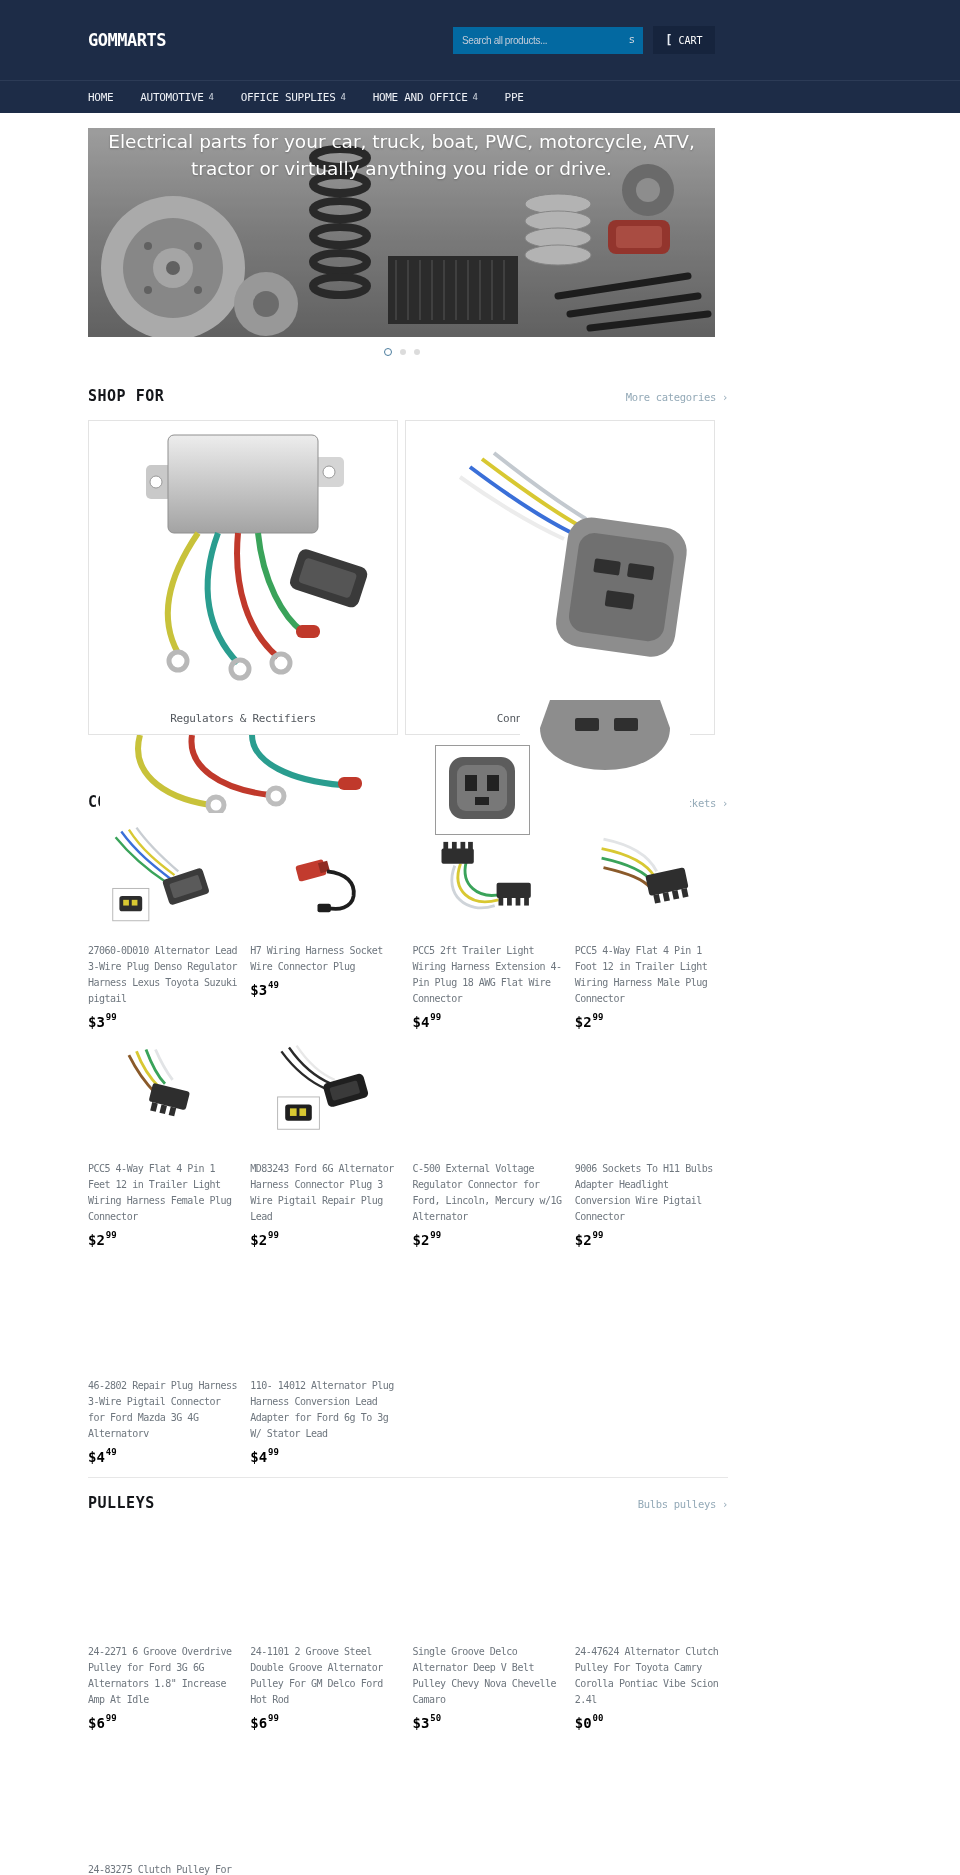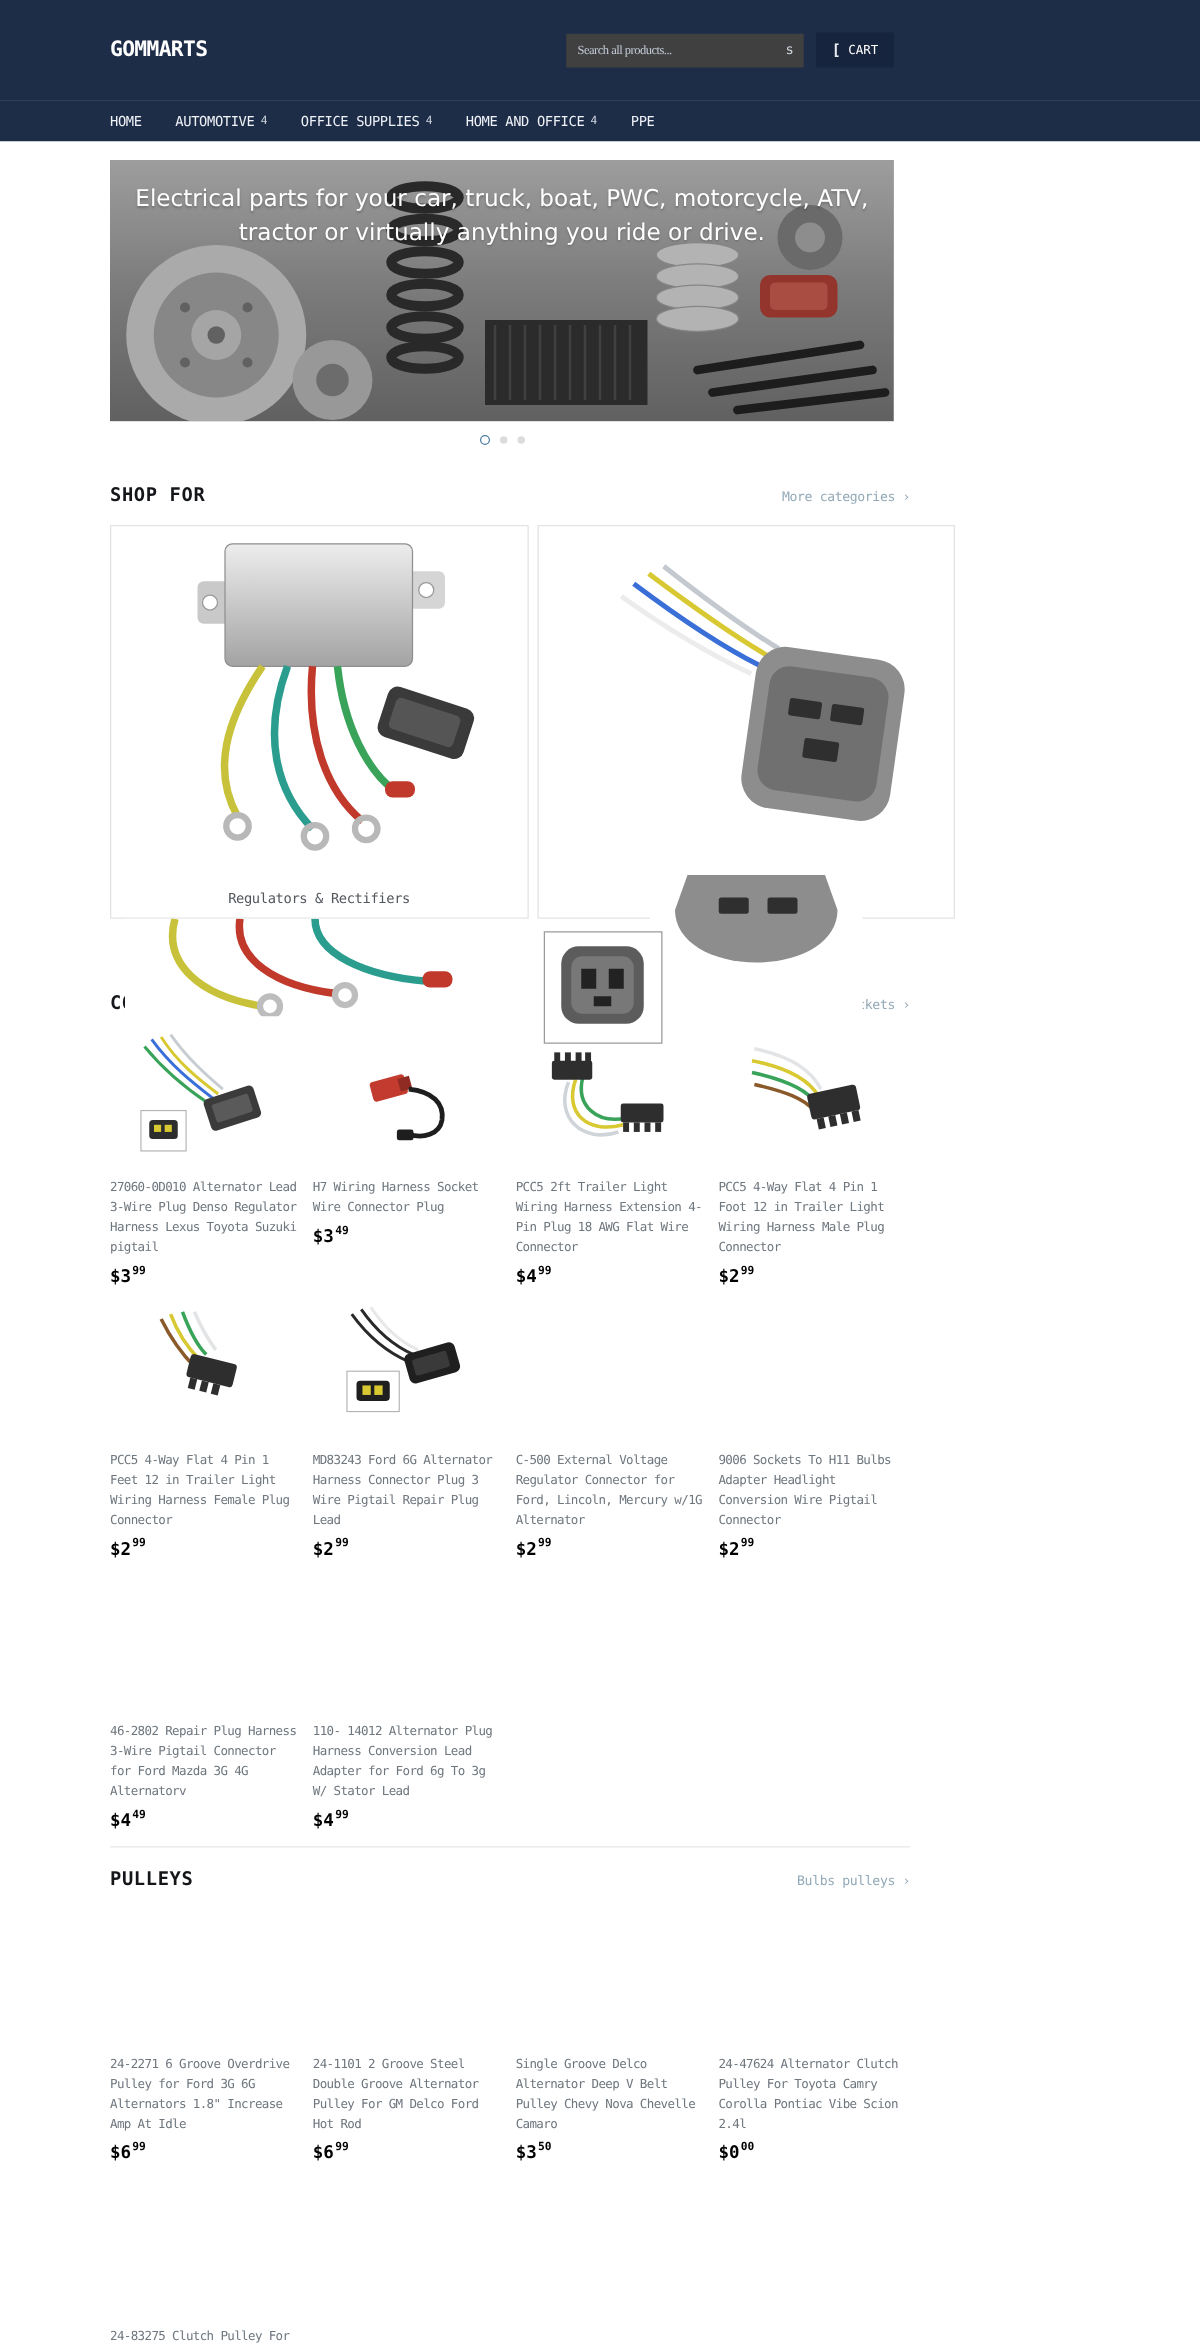--- a/index.html
+++ b/index.html
@@ -9,22 +9,22 @@
     font-family: "DejaVu Sans Mono", monospace;
   }
   a { text-decoration: none; cursor: pointer; }
 
   
   .site-header { background:#1d2c47; width:960px; }
   .header-top { display:flex; align-items:center; height:80px; padding:0 245px 0 88px; }
   .logo { color:#fff; font-weight:bold; font-size:17px; letter-spacing:-0.5px; }
   .search-box { margin-left:auto; position:relative; width:190px; height:27px; }
   .search-box input {
-    width:100%; height:100%; background:#404040; border:none; outline:none;
-    color:#dfe5ee; font-family:Liberation Serif, serif; font-size:10px; letter-spacing:-0.4px;
+    width:100%; height:100%; background:#0369a1; border:none; outline:none;
+    color:#dfe5ee; font-family:Liberation Sans, sans-serif; font-size:10px; letter-spacing:-0.4px;
     padding:0 24px 0 9px;
   }
   .search-box input::placeholder { color:#c3ccd9; opacity:1; }
   .search-ic { position:absolute; right:8px; top:6px; color:#cfd6df; font-size:11px; line-height:14px; cursor:pointer; }
   .cart-btn {
     margin-left:10px; width:62px; height:28px; background:#16243d; border:none; color:#fff;
     font-family:"DejaVu Sans Mono", monospace; font-size:10px; display:flex; align-items:center;
     justify-content:center; gap:6px; cursor:pointer;
   }
   .cart-ic { font-size:12px; font-weight:bold; color:#e8edf4; }
@@ -32,37 +32,37 @@
     height:33px; border-top:1px solid #2c3b56; display:flex; align-items:center;
     gap:27px; padding-left:88px;
   }
   .nav-item { color:#eef1f6; font-size:11px; letter-spacing:-0.3px; display:flex; align-items:center; gap:5px; }
   .nav-caret { font-size:9px; color:#cfd6df; }
 
   
   .hero { position:relative; margin:15px 0 0 88px; width:627px; height:209px; overflow:hidden; background:#8f8f8f; }
   .hero svg { display:block; }
   .hero-text {
-    position:absolute; inset:0; padding-top:18px; text-align:center; color:#fff;
+    position:absolute; inset:0; text-align:center; color:#fff;
     font-family:"DejaVu Sans", sans-serif; font-size:18.5px; line-height:27px; font-weight:400;
     text-shadow:0 1px 2px rgba(0,0,0,0.25);
   }
   .dots { width:627px; margin-left:88px; margin-top:9px; display:flex; justify-content:center; align-items:center; gap:8px; height:11px; }
   .dot { width:6px; height:6px; border-radius:50%; background:#dcdcdc; cursor:pointer; }
   .dot.active { width:8px; height:8px; background:transparent; border:1.5px solid #4c7d9e; }
 
   
   .sec-head { width:640px; margin-left:88px; display:flex; justify-content:space-between; align-items:baseline; }
   .sec-head h2 { font-size:15px; font-weight:bold; color:#14161a; letter-spacing:0.5px; line-height:18px; }
   .sec-link { font-size:10.5px; color:#93a9b7; letter-spacing:-0.3px; }
   #shop-head { margin-top:30px; }
   #conn-head { margin-top:58px; }
   #pulleys-head { margin-top:16px; }
 
-  .cat-row { margin:15px 0 0 88px; width:676px; display:flex; gap:7px; }
+  .cat-row { margin:15px 0 0 88px; width:627px; display:flex; gap:7px; }
   .cat-card { flex:1; height:315px; border:1px solid #e3e3e3; background:#fff; position:relative; cursor:pointer; }
   .cat-img { position:absolute; left:50%; top:45%; transform:translate(-50%,-50%); }
   .cat-label { position:absolute; bottom:9px; width:100%; text-align:center; font-size:11px; color:#52575d; letter-spacing:-0.3px; }
 
   .grid { margin:10px 0 0 88px; width:640px; display:grid; grid-template-columns:repeat(4,1fr); column-gap:9px; row-gap:9px; align-items:start; }
   .p-card { cursor:pointer; }
   .p-image { height:114px; background:#fff; display:flex; align-items:center; justify-content:center; }
   .p-title { margin-top:8px; font-size:10px; letter-spacing:-0.5px; line-height:16px; color:#6e767e; }
   .p-price { margin-top:6px; font-size:14px; font-weight:bold; color:#000; }
   .p-price sup { font-size:9px; position:relative; top:-1px; margin-left:1px; }

